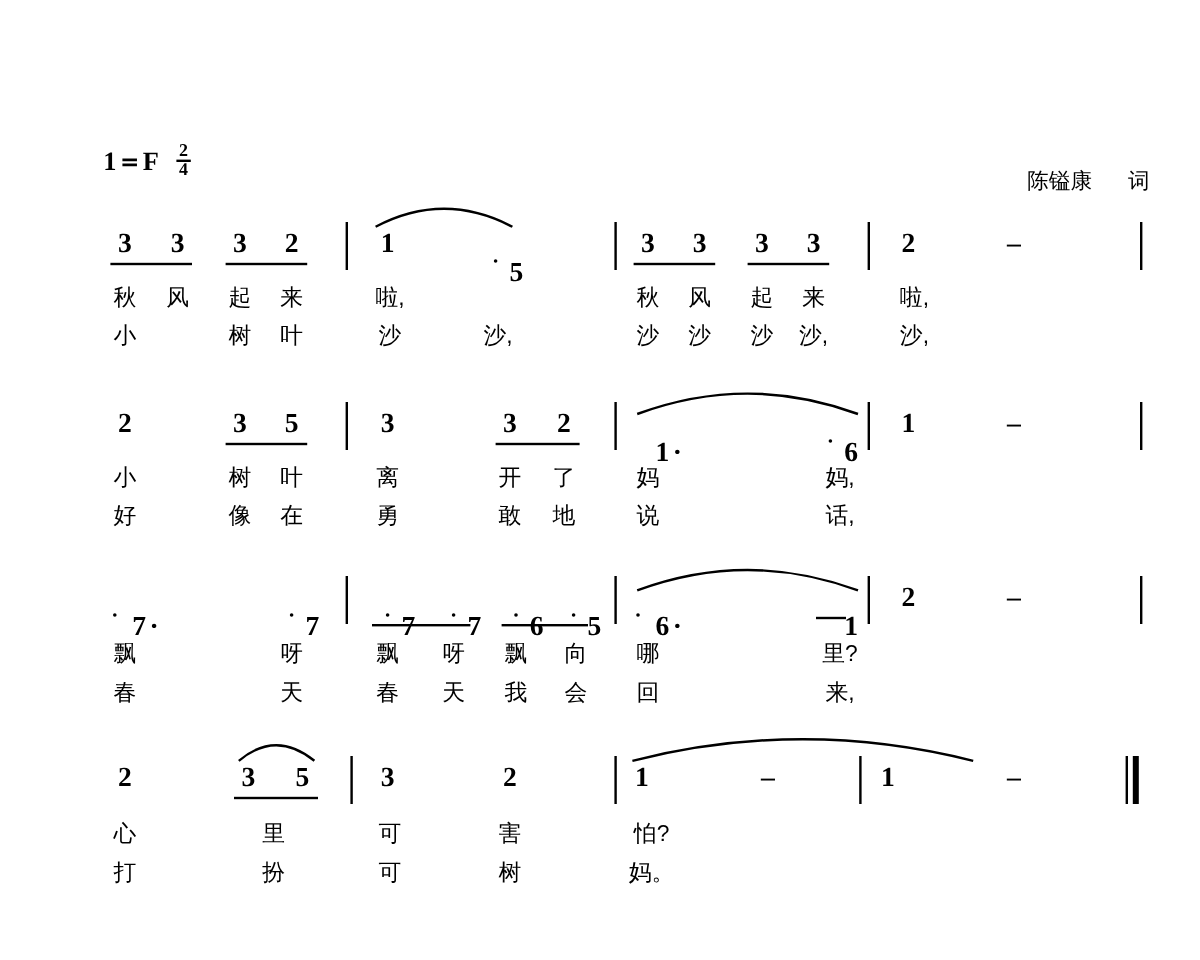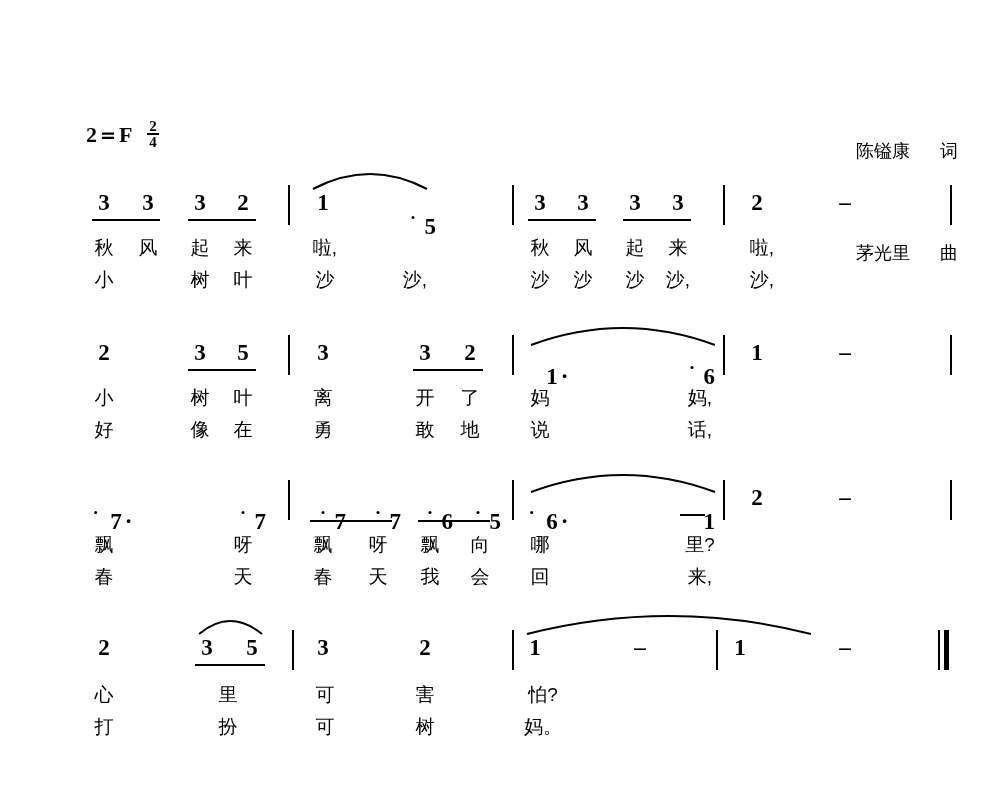--- a/index.html
+++ b/index.html
@@ -158,27 +158,24 @@
 </head>
 <body>
 
 <div class="sheet">
 
 
   <div class="credits">
     <div class="credit-row">
       <span class="credit-name">陈镒康</span><span class="credit-role">词</span>
     </div>
-    <div class="credit-row">
-      <span class="credit-name">茅光里</span><span class="credit-role">曲</span>
-    </div>
   </div>
 
   <div class="keysig">
-    <span>2＝F</span>
+    <span>1＝F</span>
     <span class="meter">
       <span class="num">2</span>
       <span class="den">4</span>
     </span>
   </div>
 
   <div class="system sys1">
 
     <svg class="slur" style="left:310px; top:-12px;" width="120" height="30">
       <path d="M3,26 Q60,-4 117,26" fill="none" stroke="#000" stroke-width="2"></path>

